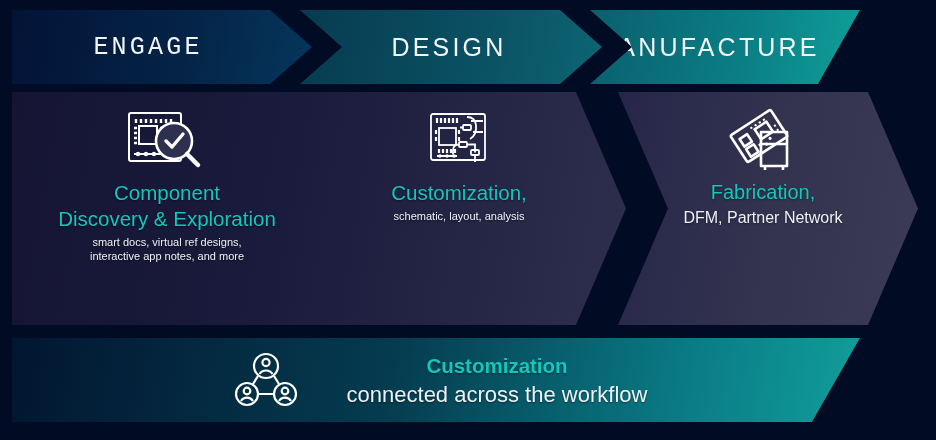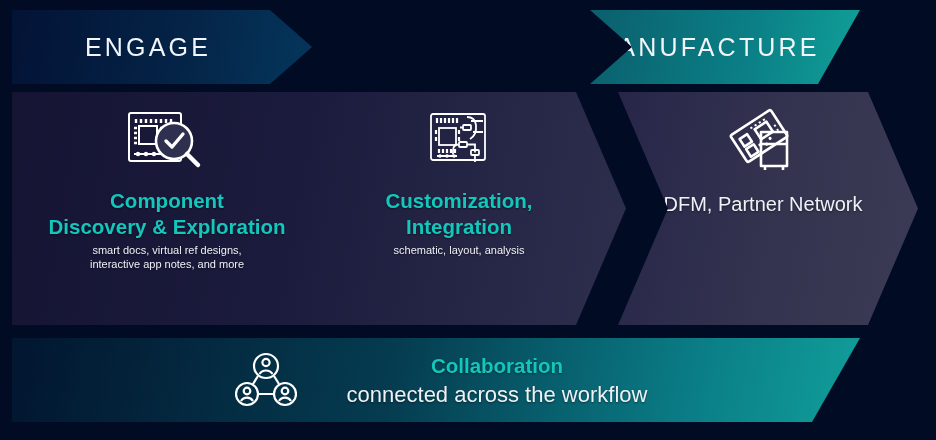--- a/index.html
+++ b/index.html
@@ -52,21 +52,21 @@
     background: linear-gradient(100deg, #0a5f6d 0%, #0b8086 60%, #10a099 100%);
     clip-path: polygon(0 0, 100% 0, calc(100% - 42px) 100%, 0 100%, 42px 50%);
   }
   .hdr-label {
     color: #f2f6fa;
     font-size: 25px;
     letter-spacing: 3.2px;
     font-weight: 400;
     white-space: nowrap;
   }
-  #hdr-engage .hdr-label { transform: translateX(-14px); }
+  #hdr-engage .hdr-label { transform: translateX(-14px); font-family: Liberation Mono, monospace; }
   #hdr-design .hdr-label { transform: translateX(-2px); }
   #hdr-manufacture .hdr-label { transform: translateX(-18px); }
 
   
   #main-band {
     position: absolute;
     left: 0; top: 92px;
     width: 936px; height: 233px;
   }
   .panel {
@@ -102,35 +102,35 @@
 
   .col-icon {
     margin-top: 14px;
     height: 66px;
     display: flex;
     align-items: center;
     justify-content: center;
   }
   .col-title {
     color: #13c7bc;
-    font-weight: bold;
+    font-weight: normal;
     font-size: 20.5px;
     line-height: 1.27;
-    margin-top: 16px;
+    margin-top: 8px;
     text-shadow: 0 1px 2px rgba(0,0,0,.45);
   }
   .col-sub {
     color: #eef2f7;
     font-size: 11px;
     line-height: 1.3;
     margin-top: 3px;
     text-shadow: 0 1px 2px rgba(0,0,0,.45);
   }
   #col-3 .col-title { font-size: 20px; }
-  #col-3 .col-sub { font-size: 20px; }
+  #col-3 .col-sub { font-size: 16px; }
 
   
   #collab-band {
     position: absolute;
     left: 12px; top: 338px;
     width: 848px; height: 84px;
     background: linear-gradient(100deg, #021630 0%, #053c50 45%, #0a7d86 80%, #119e9a 100%);
     clip-path: polygon(0 0, 100% 0, calc(100% - 48px) 100%, 0 100%);
     display: flex;
     align-items: center;
@@ -168,20 +168,23 @@
 <body>
 
 <div id="stage">
 
   <div id="header-band">
 
     <div class="hdr-seg" id="hdr-engage">
       <span class="hdr-label">ENGAGE</span>
     </div>
 
+    <div class="hdr-seg" id="hdr-design">
+      <span class="hdr-label">DESIGN</span>
+    </div>
 
     <div class="hdr-seg" id="hdr-manufacture">
       <span class="hdr-label">MANUFACTURE</span>
     </div>
   </div>
 
   <div id="main-band">
 
     <div class="panel" id="panel-left">
 
@@ -266,21 +269,20 @@
               <line x1="48" y1="47" x2="48" y2="54"></line>
               <line x1="10" y1="48" x2="30" y2="48"></line>
               <circle cx="13" cy="48" r="1.8" fill="#ffffff" stroke="none"></circle>
               <circle cx="20" cy="48" r="1.8" fill="#ffffff" stroke="none"></circle>
               <circle cx="27" cy="48" r="1.8" fill="#ffffff" stroke="none"></circle>
             </g>
           </svg>
         </div>
         <div class="col-title">
           <div>Customization,</div>
-          <div>Integration</div>
         </div>
         <div class="col-sub">
           <div>schematic, layout, analysis</div>
         </div>
       </div>
     </div>
 
     <div class="panel" id="panel-right">
       <div class="col" id="col-3">
         <div class="col-icon">
@@ -304,20 +306,21 @@
                   <line x1="54" y1="35" x2="56" y2="35"></line>
                 </g>
                 <circle cx="32" cy="38" r="1.6" fill="#ffffff" stroke="none"></circle>
                 <circle cx="38" cy="41" r="1.6" fill="#ffffff" stroke="none"></circle>
                 <circle cx="44" cy="38" r="1.6" fill="#ffffff" stroke="none"></circle>
               </g>
             </g>
           </svg>
         </div>
         <div class="col-title">
+          <div>Fabrication,</div>
         </div>
         <div class="col-sub">
           <div>DFM, Partner Network</div>
         </div>
       </div>
     </div>
   </div>
 
   <div id="collab-band">
     <div id="collab-icon-wrap">
@@ -332,18 +335,18 @@
           <circle cx="50" cy="42" r="11"></circle>
           <circle cx="50" cy="39" r="3.3"></circle>
           <path d="M44 49 a6.8 6.4 0 0 1 12 0"></path>
           <line x1="23" y1="24" x2="18" y2="32"></line>
           <line x1="39" y1="24" x2="44" y2="32"></line>
           <line x1="23" y1="42" x2="39" y2="42"></line>
         </g>
       </svg>
     </div>
     <div id="collab-text">
-      <div id="collab-title">Collaboration</div>
+      <div id="collab-title">Customization</div>
       <div id="collab-sub">connected across the workflow</div>
     </div>
   </div>
 
 </div>
 
 </body></html>

